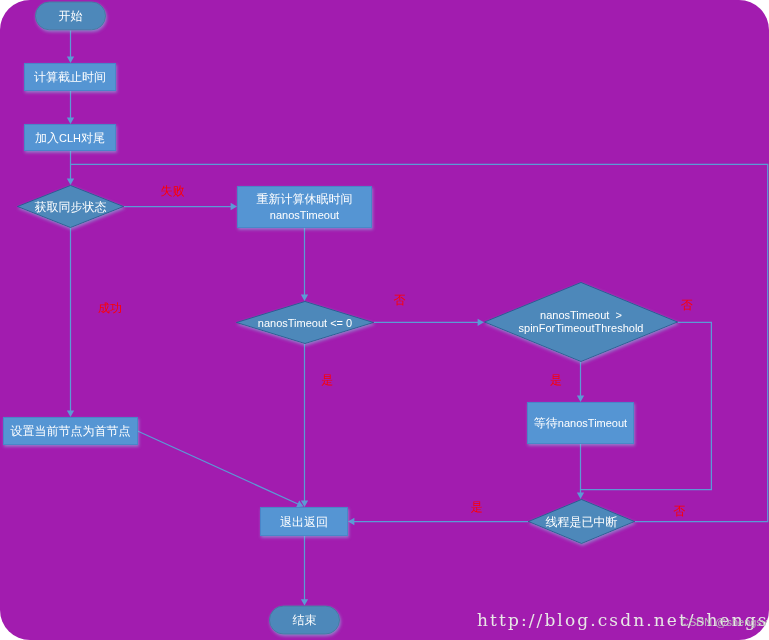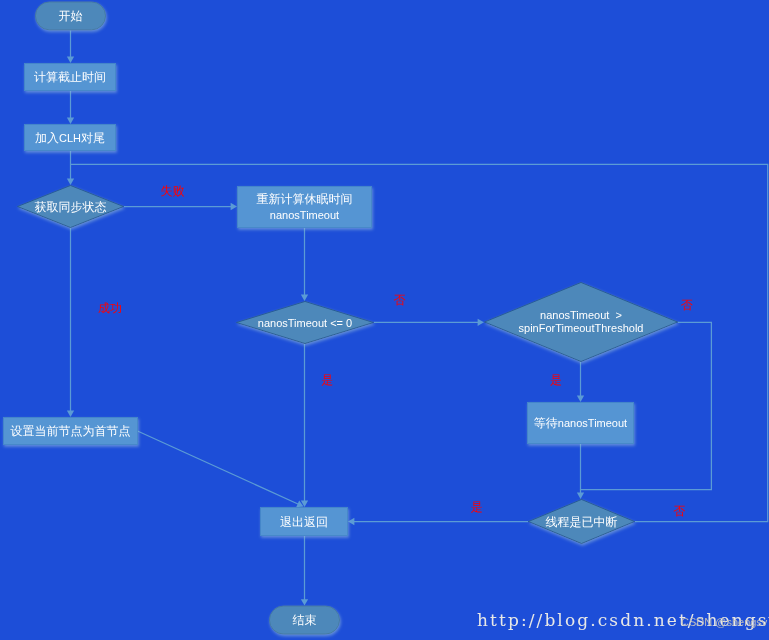--- a/index.html
+++ b/index.html
@@ -9,21 +9,22 @@
     width: 769px;
     height: 640px;
     background: #ffffff;
     overflow: hidden;
     font-family: "Liberation Sans", sans-serif;
   }
   #canvas {
     position: relative;
     width: 769px;
     height: 640px;
-    background: #1d4ed8;
+    background: #a21caf;
+    border-radius: 30px;
   }
   svg#chart {
     position: absolute;
     left: 0;
     top: 0;
     width: 769px;
     height: 640px;
     display: block;
   }
   .node-label {

